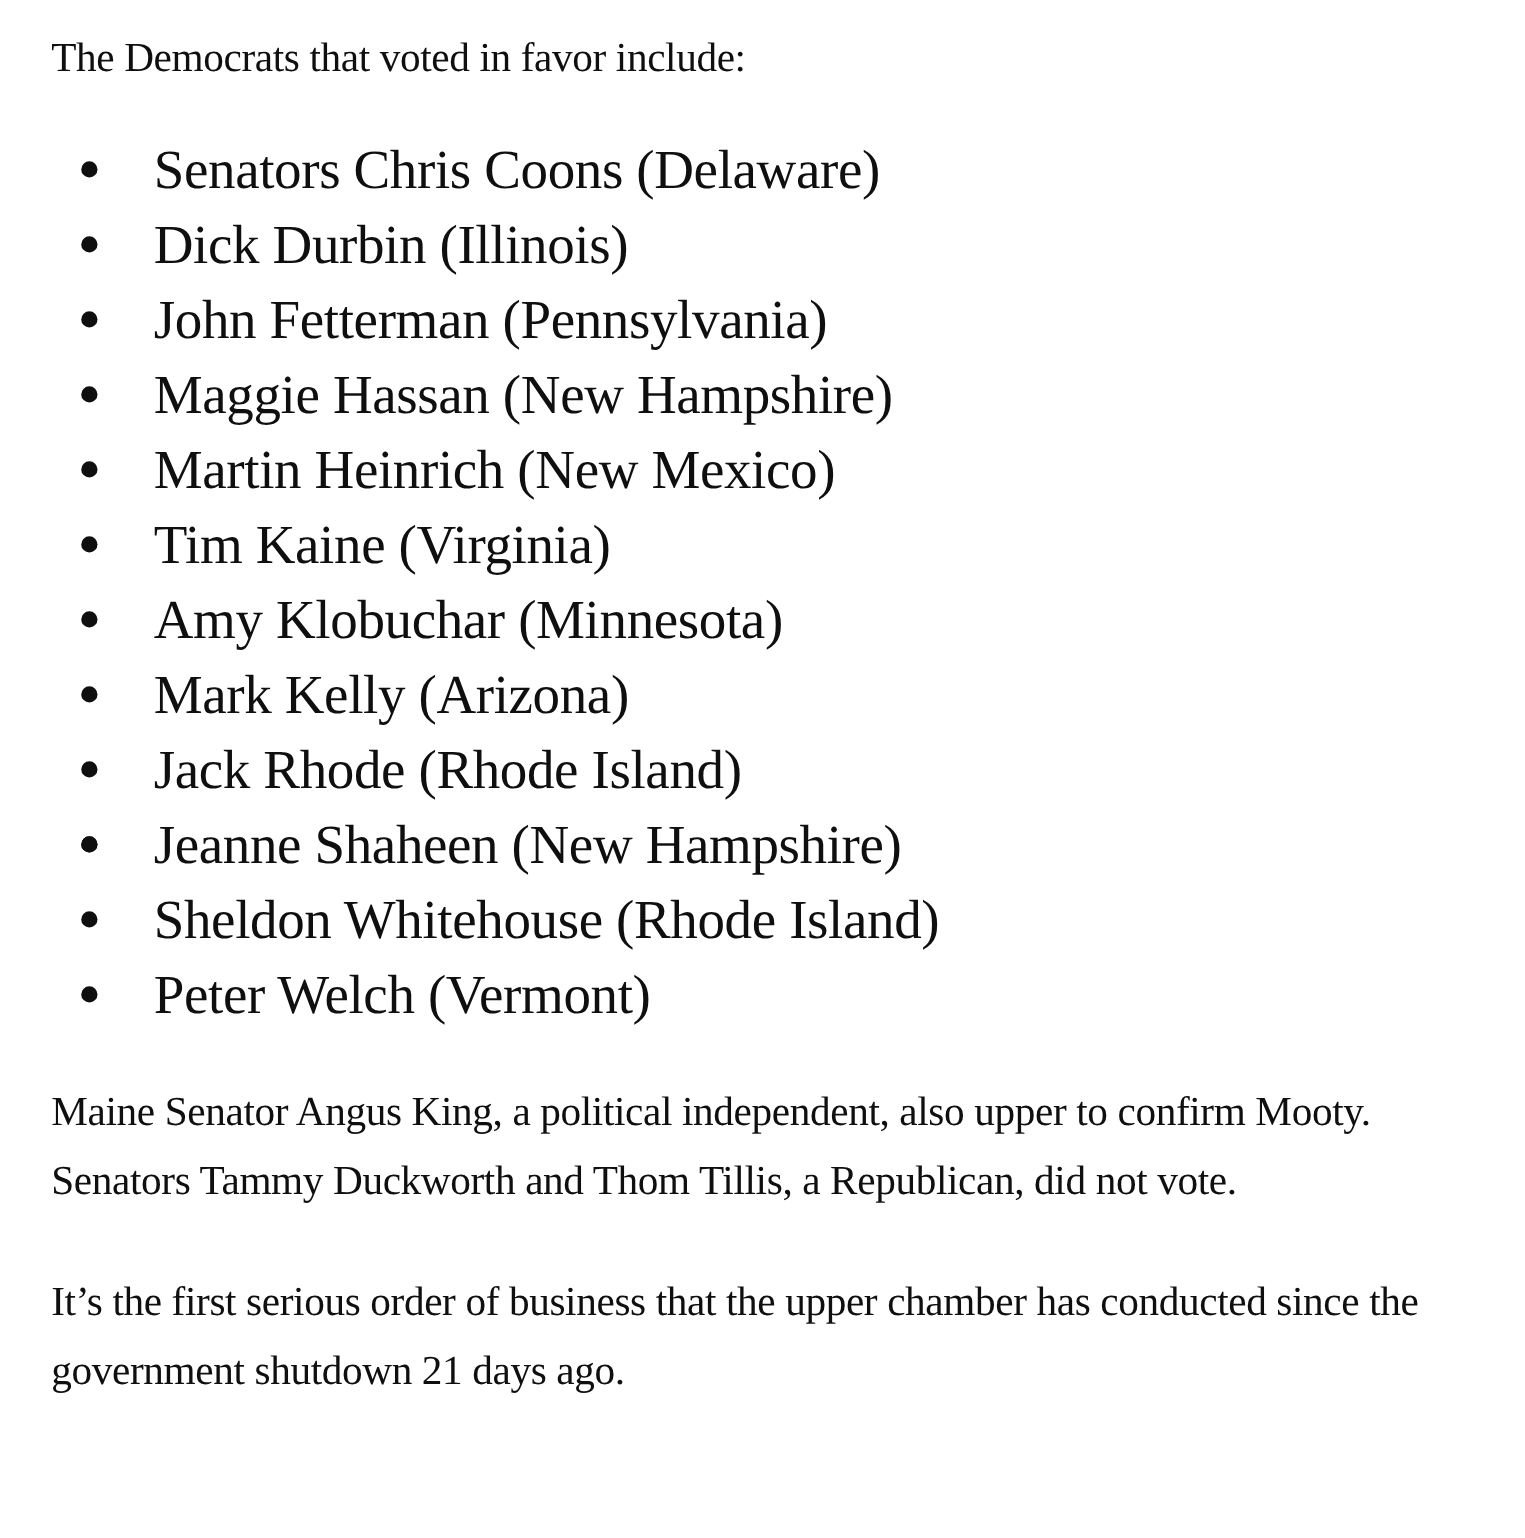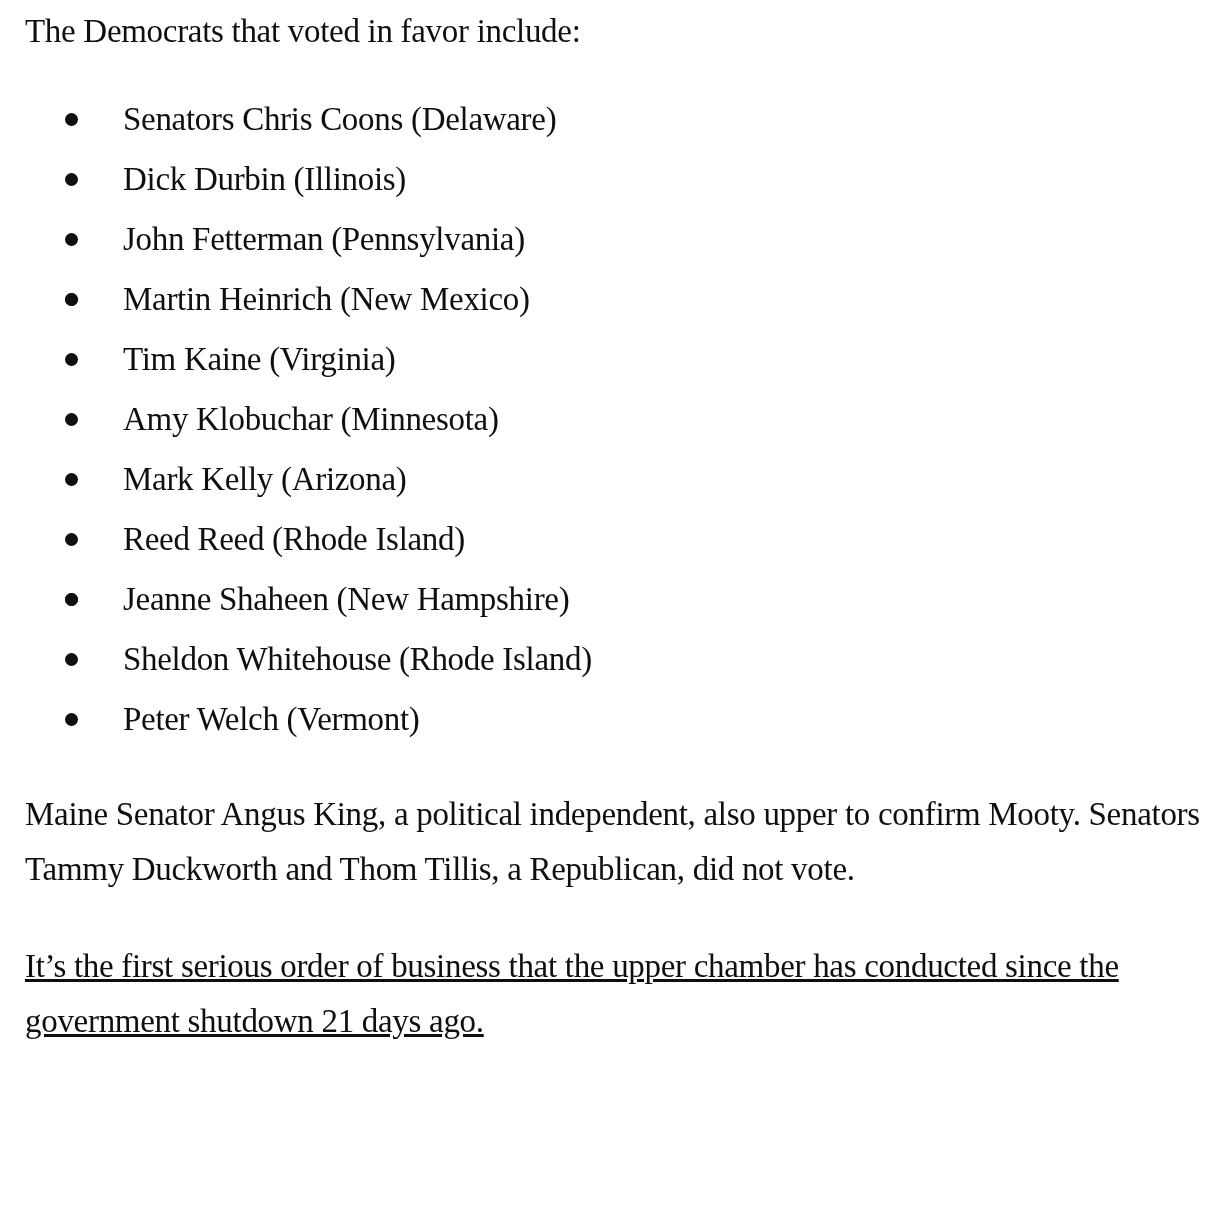--- a/index.html
+++ b/index.html
@@ -11,58 +11,57 @@
     width: 1220px;
     height: 1230px;
     overflow: hidden;
     font-family: "Liberation Serif", "DejaVu Serif", serif;
     color: #0f0f0f;
   }
   .article {
     padding: 4px 15px 0 25px;
   }
   .article p {
-    margin: 0;
+    margin: 16px;
     font-size: 33px;
     line-height: 55px;
     letter-spacing: -0.3px;
   }
   .intro {
     margin-top: 0;
   }
   ul.senator-list {
     list-style: none;
     margin: 33px 0 0 0;
     padding: 0;
   }
   ul.senator-list li {
     position: relative;
     padding-left: 98px;
-    font-size: 33px;
+    font-size: 44px;
     line-height: 55px;
     margin-bottom: 5px;
     letter-spacing: -0.3px;
   }
   ul.senator-list li .bullet {
     position: absolute;
     left: 40px;
     top: 21px;
     width: 13px;
     height: 13px;
     border-radius: 50%;
     background: #0f0f0f;
   }
   .p-king {
     margin-top: 40px !important;
     max-width: 1180px;
   }
   .p-shutdown {
     margin-top: 42px !important;
     max-width: 1185px;
-    text-decoration: underline;
   }
 </style>
 </head>
 <body>
 
 <div class="article">
 
   <p class="intro">The Democrats that voted in favor include:</p>
 
   <ul class="senator-list">
@@ -77,20 +76,21 @@
         <span>Dick Durbin (Illinois)</span>
       </li>
 
       <li>
         <span class="bullet"></span>
         <span>John Fetterman (Pennsylvania)</span>
       </li>
 
       <li>
         <span class="bullet"></span>
+        <span>Maggie Hassan (New Hampshire)</span>
       </li>
 
       <li>
         <span class="bullet"></span>
         <span>Martin Heinrich (New Mexico)</span>
       </li>
 
       <li>
         <span class="bullet"></span>
         <span>Tim Kaine (Virginia)</span>
@@ -101,21 +101,21 @@
         <span>Amy Klobuchar (Minnesota)</span>
       </li>
 
       <li>
         <span class="bullet"></span>
         <span>Mark Kelly (Arizona)</span>
       </li>
 
       <li>
         <span class="bullet"></span>
-        <span>Reed Reed (Rhode Island)</span>
+        <span>Jack Rhode (Rhode Island)</span>
       </li>
 
       <li>
         <span class="bullet"></span>
       </li>
 
       <li>
         <span class="bullet"></span>
         <span>Jeanne Shaheen (New Hampshire)</span>
       </li>

